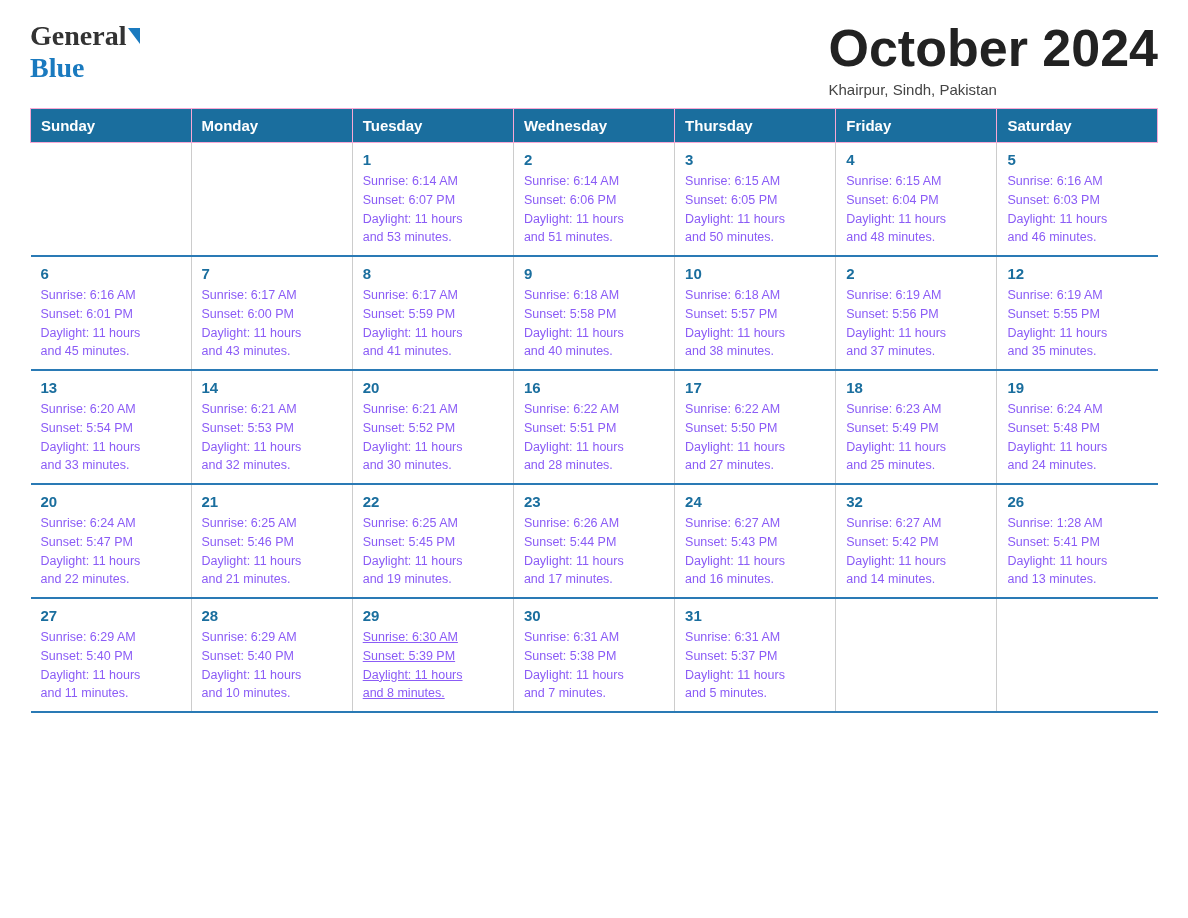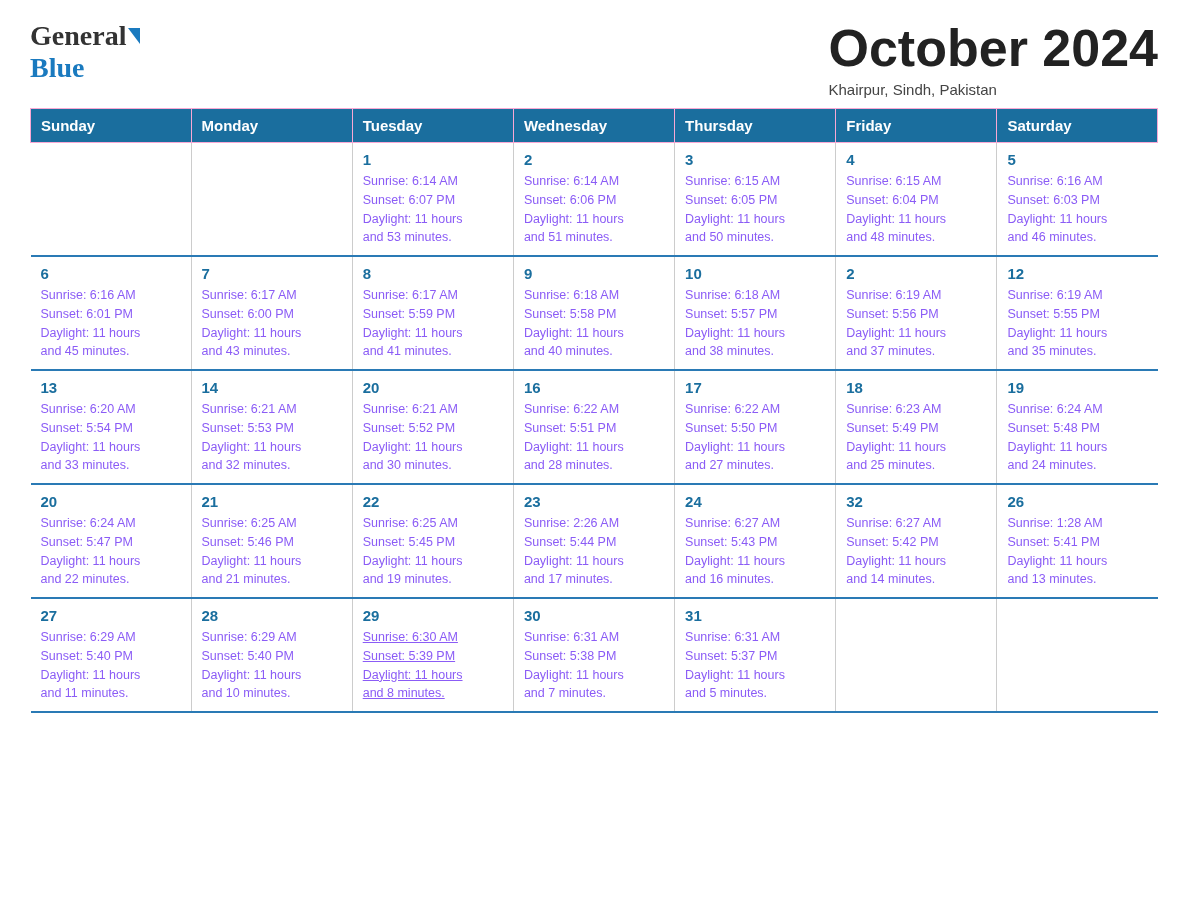--- a/index.html
+++ b/index.html
@@ -296,21 +296,21 @@
         </td>
         <td>
           <div class="day-number">22</div>
           <div class="day-info" style="white-space: pre-line;">Sunrise: 6:25 AM
 Sunset: 5:45 PM
 Daylight: 11 hours
 and 19 minutes.</div>
         </td>
         <td>
           <div class="day-number">23</div>
-          <div class="day-info" style="white-space: pre-line;">Sunrise: 2:26 AM
+          <div class="day-info" style="white-space: pre-line;">Sunrise: 6:26 AM
 Sunset: 5:44 PM
 Daylight: 11 hours
 and 17 minutes.</div>
         </td>
         <td>
           <div class="day-number">24</div>
           <div class="day-info" style="white-space: pre-line;">Sunrise: 6:27 AM
 Sunset: 5:43 PM
 Daylight: 11 hours
 and 16 minutes.</div>

